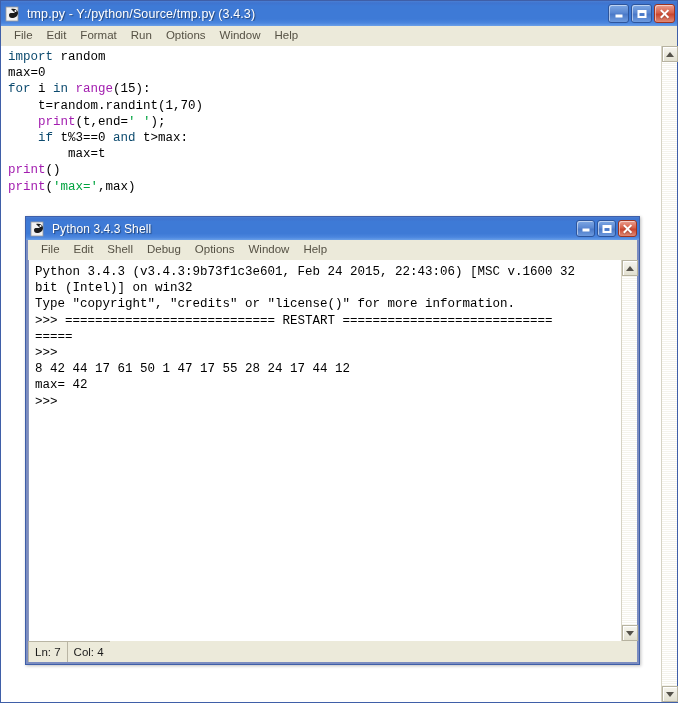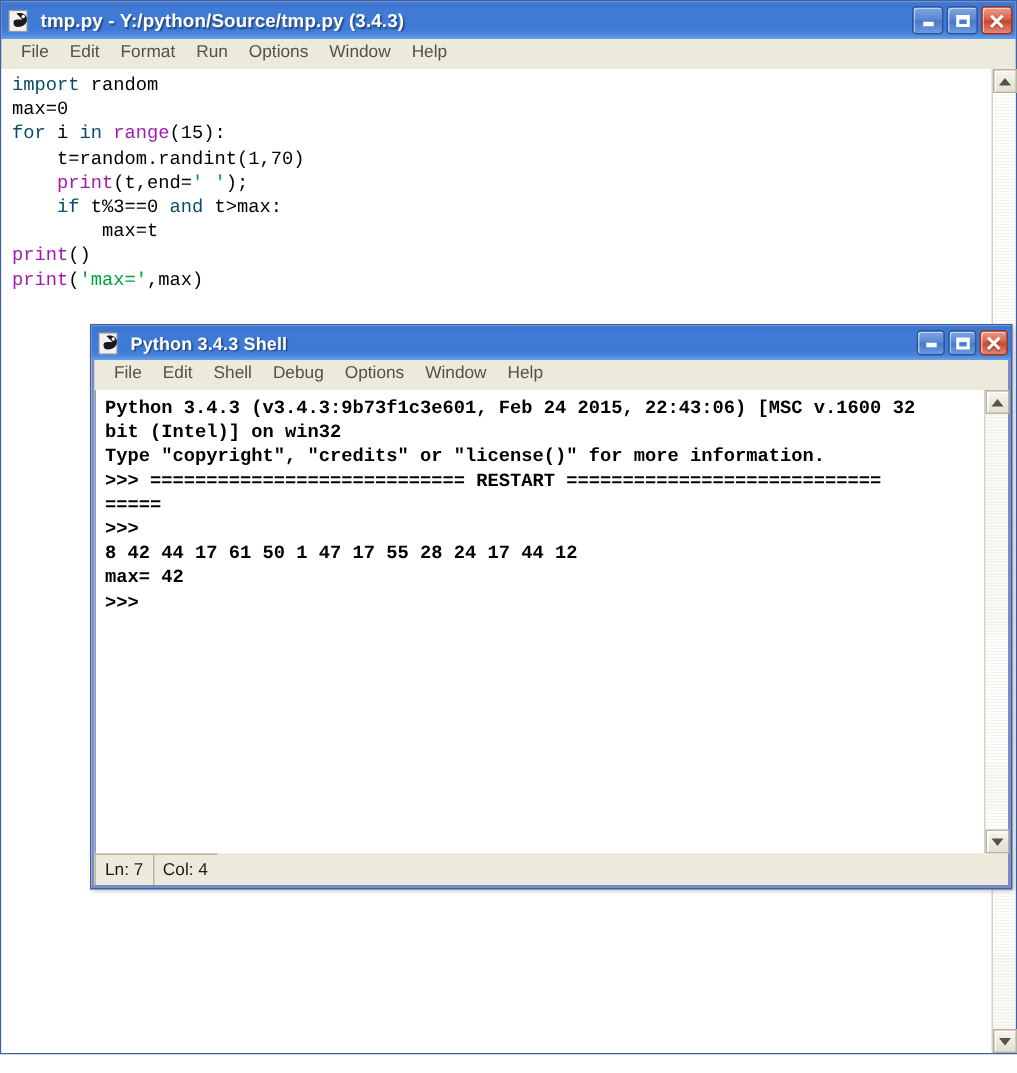--- a/index.html
+++ b/index.html
@@ -42,21 +42,21 @@
     width: 18px; height: 18px;
     margin-right: 4px;
     flex: 0 0 18px;
     position: relative;
   }
   .win-icon svg { display: block; }
 
   .title-text {
     color: #ffffff;
     font-size: 12.5px;
-    font-weight: bold;
+    font-weight: normal;
     white-space: nowrap;
     overflow: hidden;
     text-shadow: 1px 1px 1px rgba(0,0,0,0.45);
     flex: 1 1 auto;
     letter-spacing: 0.1px;
   }
   .title-text.small { font-size: 12px; }
 
   .win-buttons {
     display: flex;
@@ -157,21 +157,20 @@
     flex: 1 1 auto;
     background: #ffffff;
     padding: 4px 0 0 6px;
     box-sizing: border-box;
     overflow: hidden;
     font-family: "Liberation Mono", monospace;
     font-size: 12.5px;
     line-height: 16.2px;
     white-space: pre;
     color: #000000;
-    font-weight: bold;
   }
 
   
   .kw   { color: #0c4a6e; }
   .bi   { color: #a21caf; text-align: right; }
   .str  { color: #00a33f; }
   .def  { color: #000000; }
 
   
   .vscroll {
@@ -234,24 +233,23 @@
   #editor-window {
     left: 0; top: 0;
     width: 678px;
     height: 703px;
   }
   #editor-window .content-row { border-left: none; }
 
   #shell-window {
     left: 25px; top: 216px;
     width: 615px;
-    height: 377px;
+    height: 449px;
     border: 1px solid #3f5fa8;
     box-shadow: 1px 1px 3px rgba(0,0,0,0.25);
-    margin-left: 35px;
   }
   #shell-window .inner-frame {
     flex: 1 1 auto;
     display: flex;
     flex-direction: column;
     border: 2px solid #7b8cc0;
     border-top: none;
     box-sizing: border-box;
     min-height: 0;
     background: #eceada;

